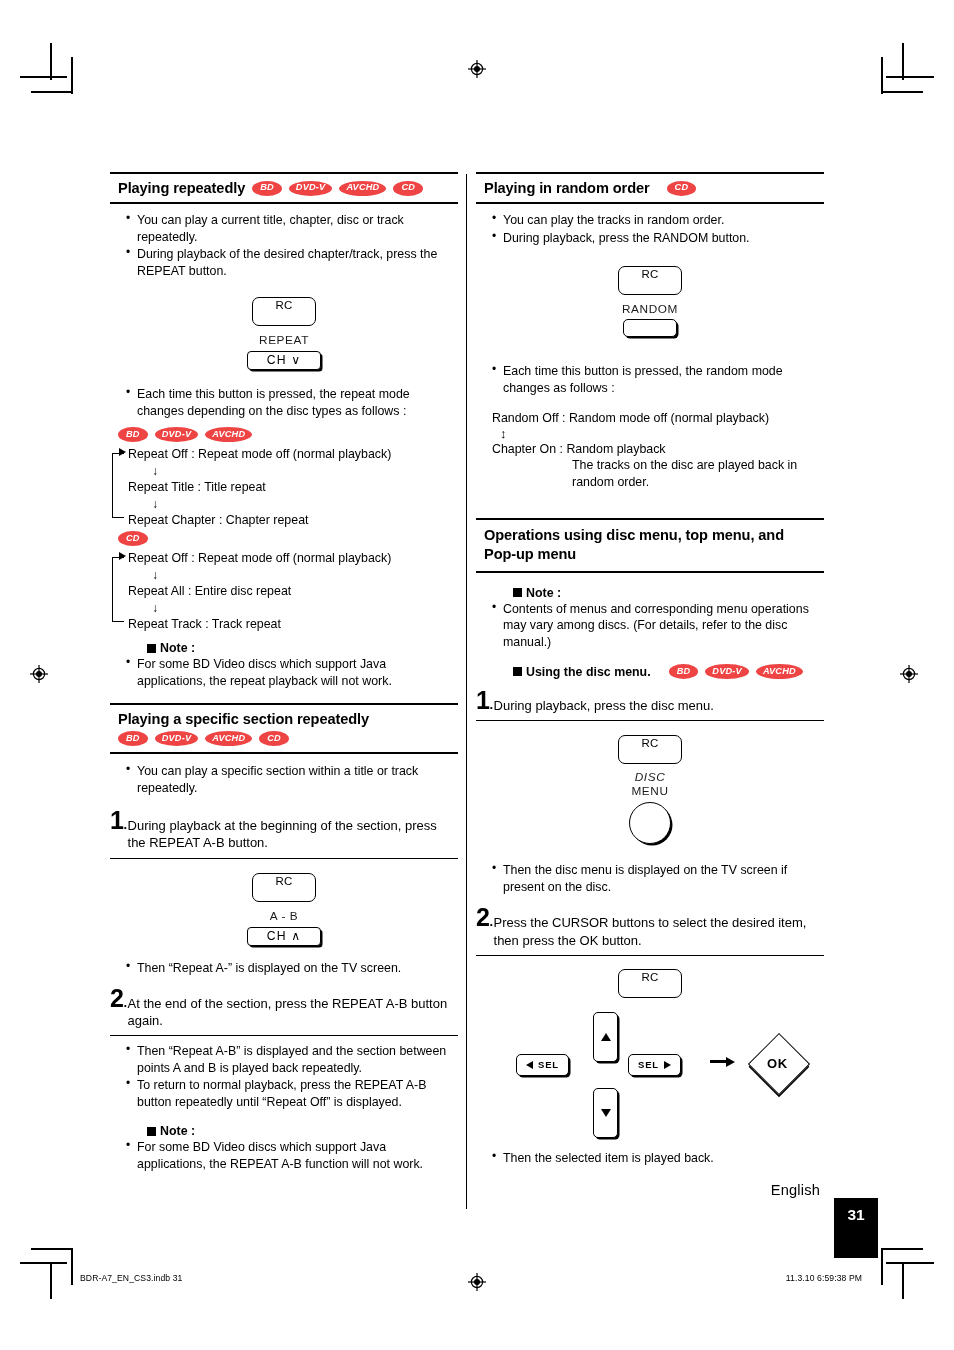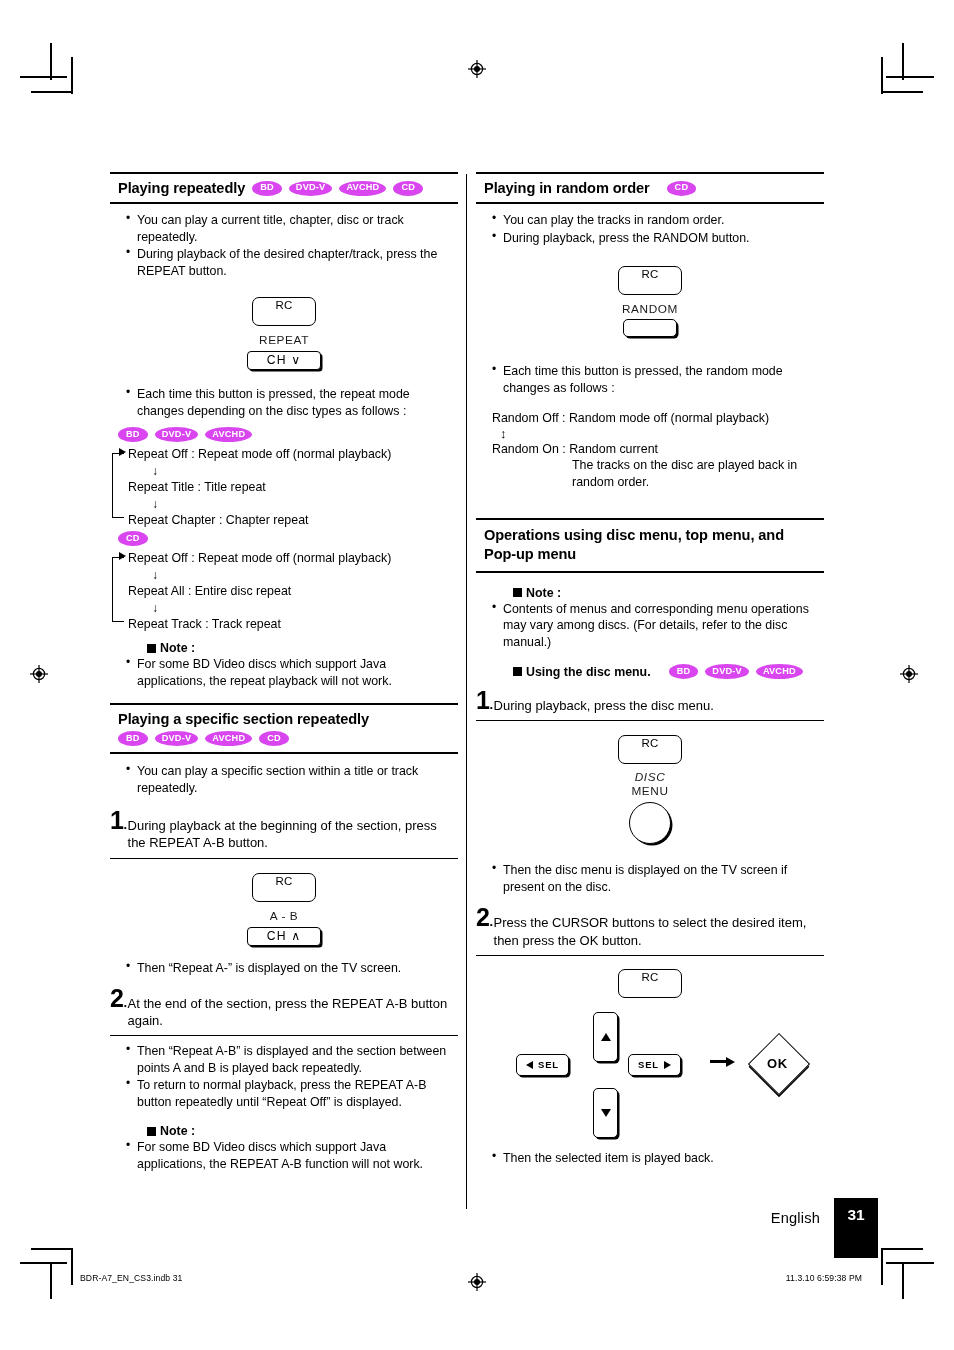--- a/index.html
+++ b/index.html
@@ -72,30 +72,31 @@
   .sec-head.stack .title { display: block; }
   .sec-head.stack .badges { margin-top: 3px; }
 
   .badges { display: flex; gap: 7px; align-items: center; }
   .badges.indent { padding-left: 8px; }
 
   .badge {
     display: inline-flex;
     align-items: center;
     justify-content: center;
-    background: #d946ef;
+    background: #ef4444;
     color: #fff;
     border-radius: 50%/50%;
     font-weight: bold;
     font-size: 9.2px;
     letter-spacing: 0.2px;
     height: 15px;
     padding: 0 8px;
     line-height: 1;
     white-space: nowrap;
+    font-style: italic;
   }
   .badge.wide { padding: 0 7px; }
   .pad {
     padding-left: 16px;
     padding-right: 4px;
   }
   ul.bullets {
     list-style: none;
     margin: 0;
     padding: 0;
@@ -319,21 +320,21 @@
     width:0;height:0;
     border-top:5.5px solid transparent;
     border-bottom:5.5px solid transparent;
     border-left:9px solid #000;
   }
 
   
   .lang {
     position: absolute;
     right: 134px;
-    top: 1210px;
+    top: 1182px;
     font-size: 14.6px;
     letter-spacing: 0.2px;
   }
   .pagenum {
     position: absolute;
     right: 76px;
     top: 1198px;
     width: 44px;
     height: 60px;
     background: #000;
@@ -577,21 +578,21 @@
 
     <div class="pad" style="margin-top:22px;">
       <ul class="bullets">
         <li>Each time this button is pressed, the random mode changes as follows :</li>
       </ul>
     </div>
 
     <div class="randflow pad" style="margin-top:14px;">
       <div class="line">Random Off : Random mode off (normal playback)</div>
       <div class="updown">↕</div>
-      <div class="line">Random On : Random current</div>
+      <div class="line">Chapter On : Random playback</div>
       <div class="sub">The tracks on the disc are played back in random order.</div>
     </div>
 
     <div class="sec-head stack" style="margin-top:28px;padding-top:6px;padding-bottom:7px;">
       <span class="title">Operations using disc menu, top menu, and</span>
       <span class="title" style="margin-top:1px;">Pop-up menu</span>
     </div>
 
 
     <div class="pad" style="margin-top:13px;">

